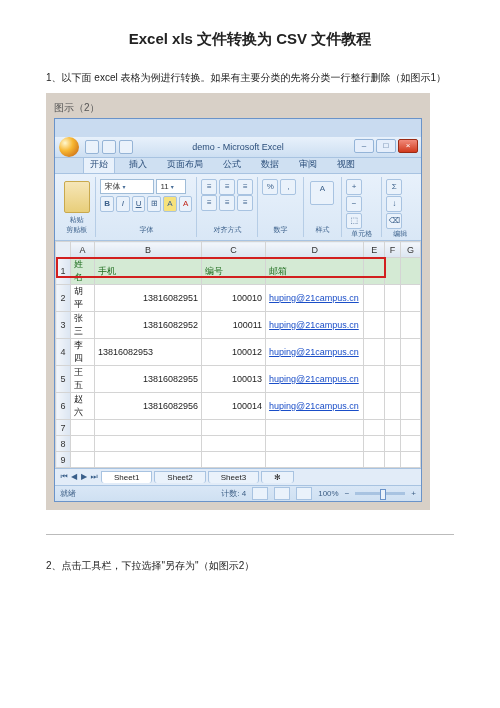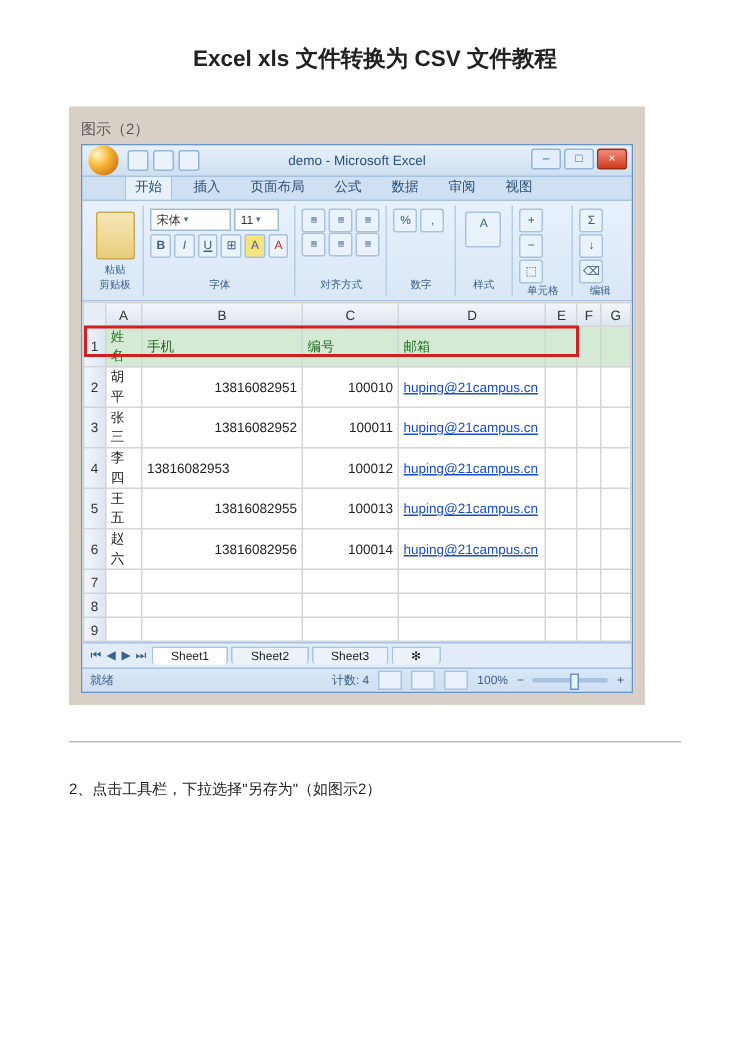--- a/index.html
+++ b/index.html
@@ -42,20 +42,21 @@
     font-size: 9px;
     position: relative;
   }
   .titlebar {
     background: linear-gradient(#e8f1fb, #cddff2);
     height: 20px;
     display: flex;
     align-items: center;
     position: relative;
     border-bottom: 1px solid #a8c3e1;
+    margin-top: 18px;
   }
   .orb {
     width: 20px; height: 20px;
     border-radius: 50%;
     background: radial-gradient(circle at 30% 30%, #fff8d0, #f7b733 40%, #c05a0f);
     margin: 0 4px;
     display: flex; align-items: center; justify-content: center;
     color: #fff; font-weight: bold; font-size: 8px;
   }
   .qat {
@@ -298,20 +299,21 @@
     border-top: 1px solid #bbb;
     margin: 24px 0;
   }
 </style>
 </head>
 <body>
 
 <div class="page">
   <div class="title">Excel xls 文件转换为 CSV 文件教程</div>
 
+  <div class="step">1、以下面 excel 表格为例进行转换。如果有主要分类的先将分类一行整行删除（如图示1）</div>
 
   <div class="shot-wrap">
     <div class="shot-caption">图示（2）</div>
 
     <div class="excel-window">
 
       <div class="titlebar">
         <div class="orb"></div>
         <div class="qat">
           <span></span>

